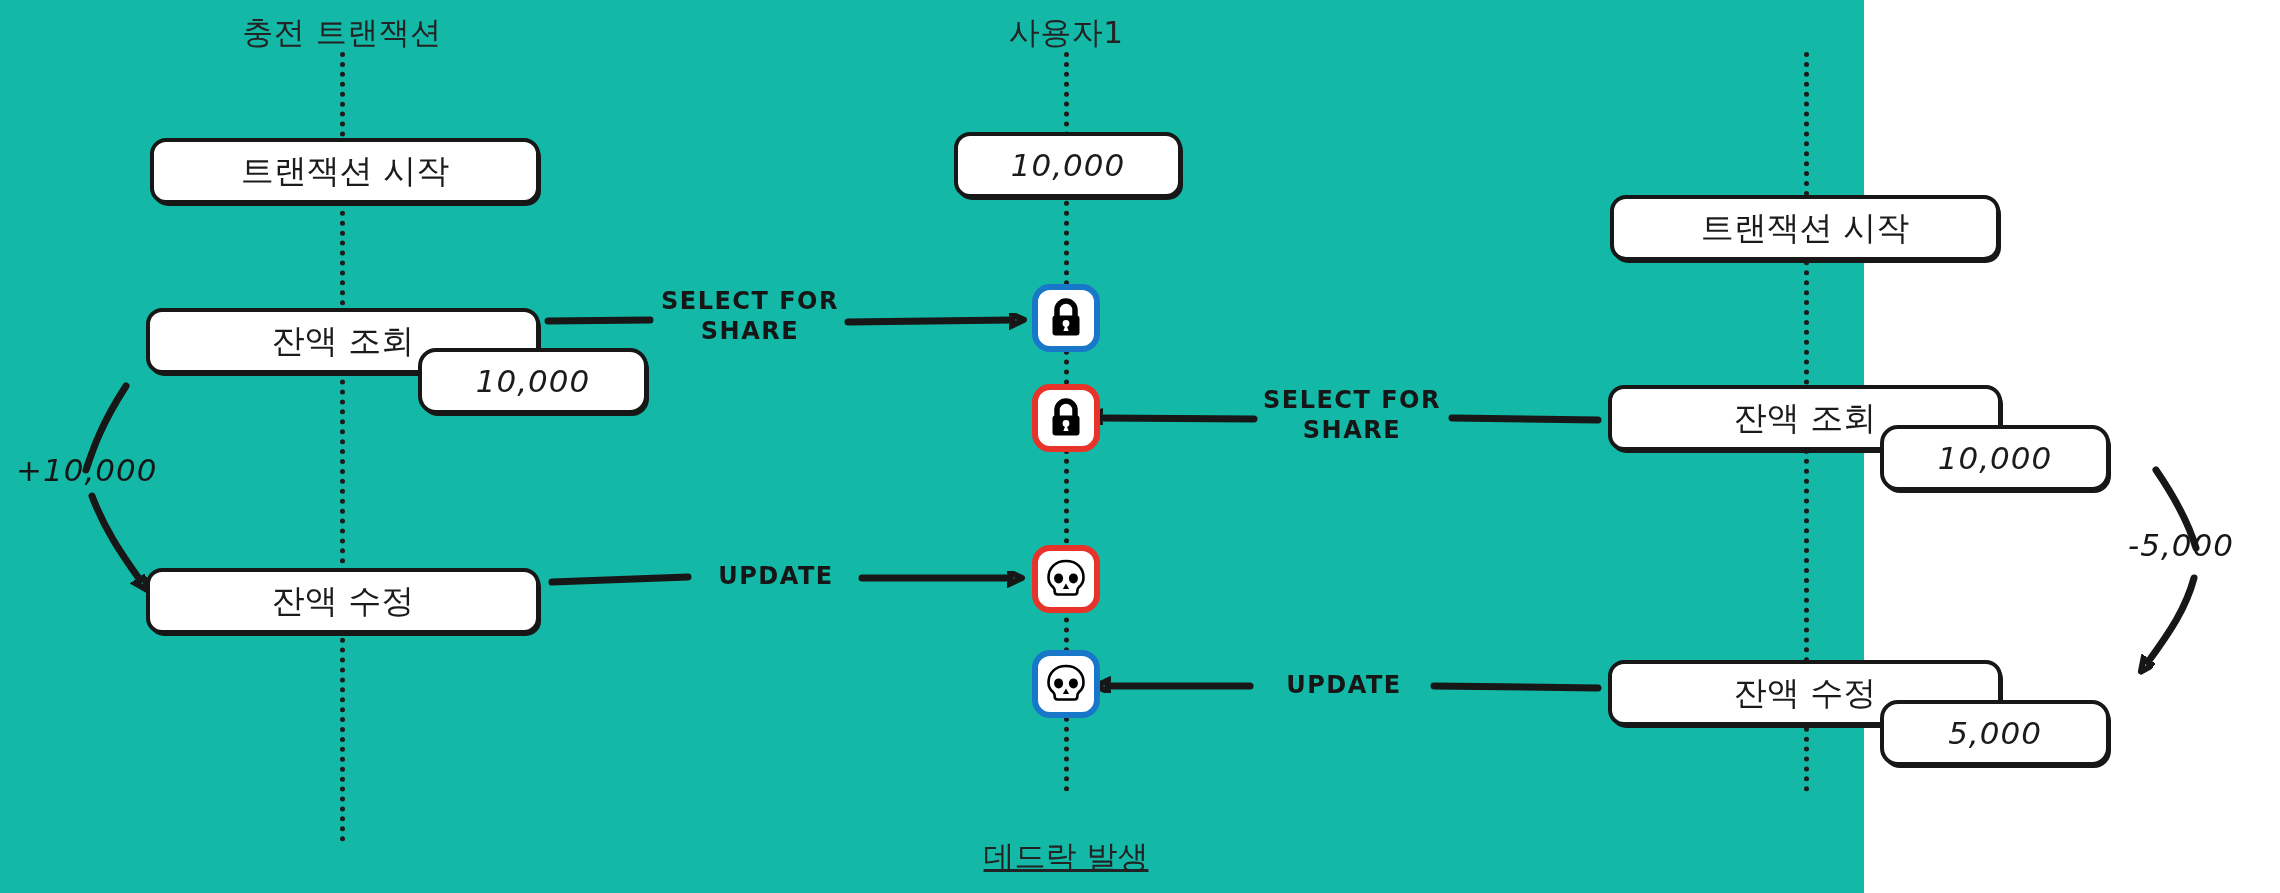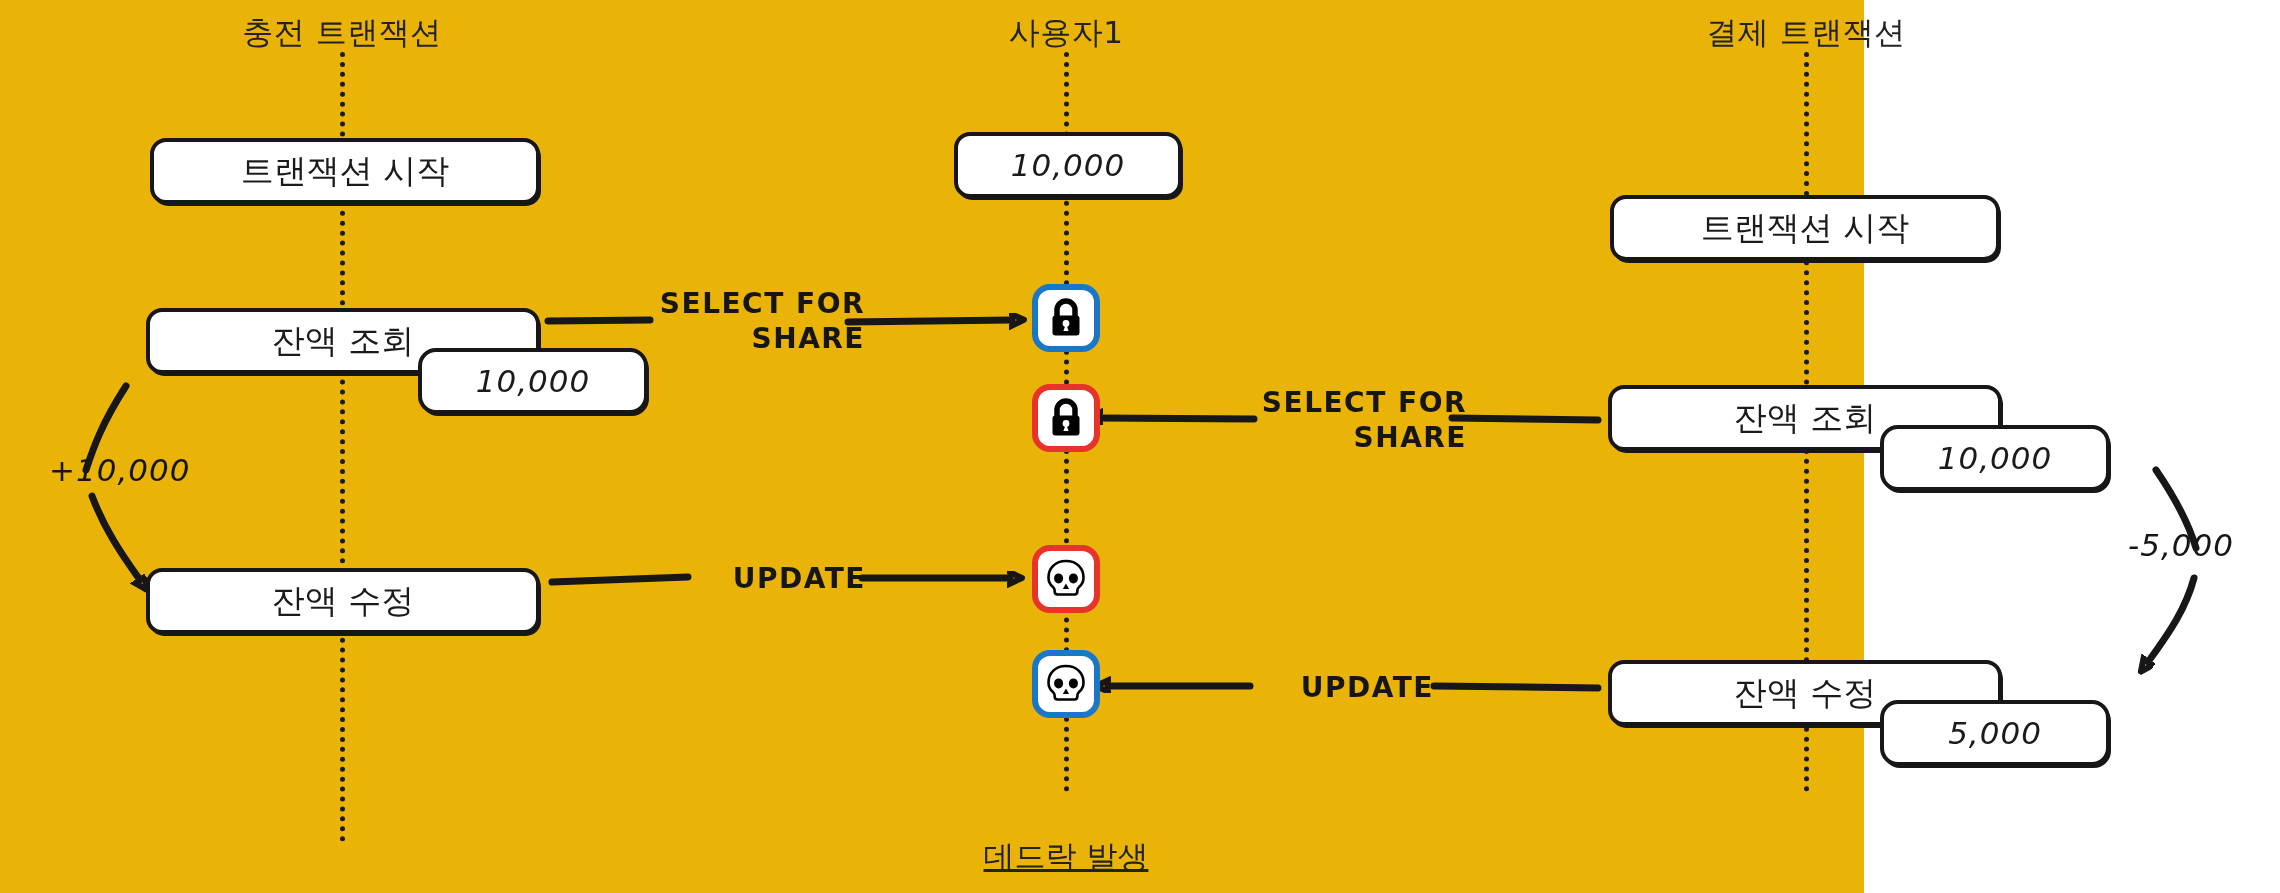--- a/index.html
+++ b/index.html
@@ -1,17 +1,17 @@
 <!DOCTYPE html>
 <html><head>
 <meta charset="utf-8">
 <style>
   html,body{margin:0;padding:0;background:#ffffff;}
   body{width:2280px;height:893px;font-family:"DejaVu Sans","Liberation Sans",sans-serif;color:#1b1b1b;overflow:hidden;}
-  #stage{position:relative;width:1864px;height:893px;background:#eab308;}
+  #stage{position:relative;width:1864px;height:893px;background:#14b8a6;}
 
   
   .lane-title{
     position:absolute;
     font-size:31px;
     font-weight:500;
     color:#232323;
     letter-spacing:.5px;
     white-space:nowrap;
     transform:translateX(-50%);
@@ -67,25 +67,25 @@
     background:#fff;
     display:flex;align-items:center;justify-content:center;
     z-index:8;
   }
   .chip svg{display:block;}
 
   
   .msg-label{
     position:absolute;
     font-family:"DejaVu Sans","Liberation Sans",sans-serif;
-    font-size:28px;
+    font-size:24px;
     font-weight:700;
     letter-spacing:1.5px;
     color:#161616;
-    text-align:right;
+    text-align:center;
     line-height:1.25;
     white-space:pre-line;
     transform:translateX(-50%);
     z-index:7;
   }
   .delta-label{
     position:absolute;
     font-family:"DejaVu Sans","Liberation Sans",sans-serif;
     font-style:italic;
     font-size:31px;
@@ -108,30 +108,29 @@
 <body>
 
 <div id="stage">
 
   <div class="lifeline" style="left:342px;  top:52px;  height:790px;"></div>
   <div class="lifeline" style="left:1066px; top:52px;  height:740px;"></div>
   <div class="lifeline" style="left:1806px; top:52px;  height:740px;"></div>
 
   <div class="lane-title" style="left:342px;  top:12px;">충전 트랜잭션</div>
   <div class="lane-title" style="left:1066px; top:12px;">사용자1</div>
-  <div class="lane-title" style="left:1806px; top:12px;">결제 트랜잭션</div>
 
   <div class="hbox act" style="left:150px; top:138px; width:390px; height:66px;">트랜잭션 시작</div>
 
   <div class="hbox act" style="left:146px; top:308px; width:394px; height:66px;">잔액 조회</div>
   <div class="hbox val" style="left:418px; top:348px; width:230px; height:66px;">10,000</div>
 
   <div class="hbox act" style="left:146px; top:568px; width:394px; height:66px;">잔액 수정</div>
 
-  <div class="delta-label" style="left:16px; top:452px;margin-left:33px;">+10,000</div>
+  <div class="delta-label" style="left:16px; top:452px;">+10,000</div>
 
   <div class="hbox act" style="left:1610px; top:195px; width:390px; height:66px;">트랜잭션 시작</div>
 
   <div class="hbox act" style="left:1608px; top:385px; width:394px; height:66px;">잔액 조회</div>
   <div class="hbox val" style="left:1880px; top:425px; width:230px; height:66px;">10,000</div>
 
   <div class="hbox act" style="left:1608px; top:660px; width:394px; height:66px;">잔액 수정</div>
   <div class="hbox val" style="left:1880px; top:700px; width:230px; height:66px;">5,000</div>
 
   <div class="delta-label" style="left:2128px; top:527px;">-5,000</div>

